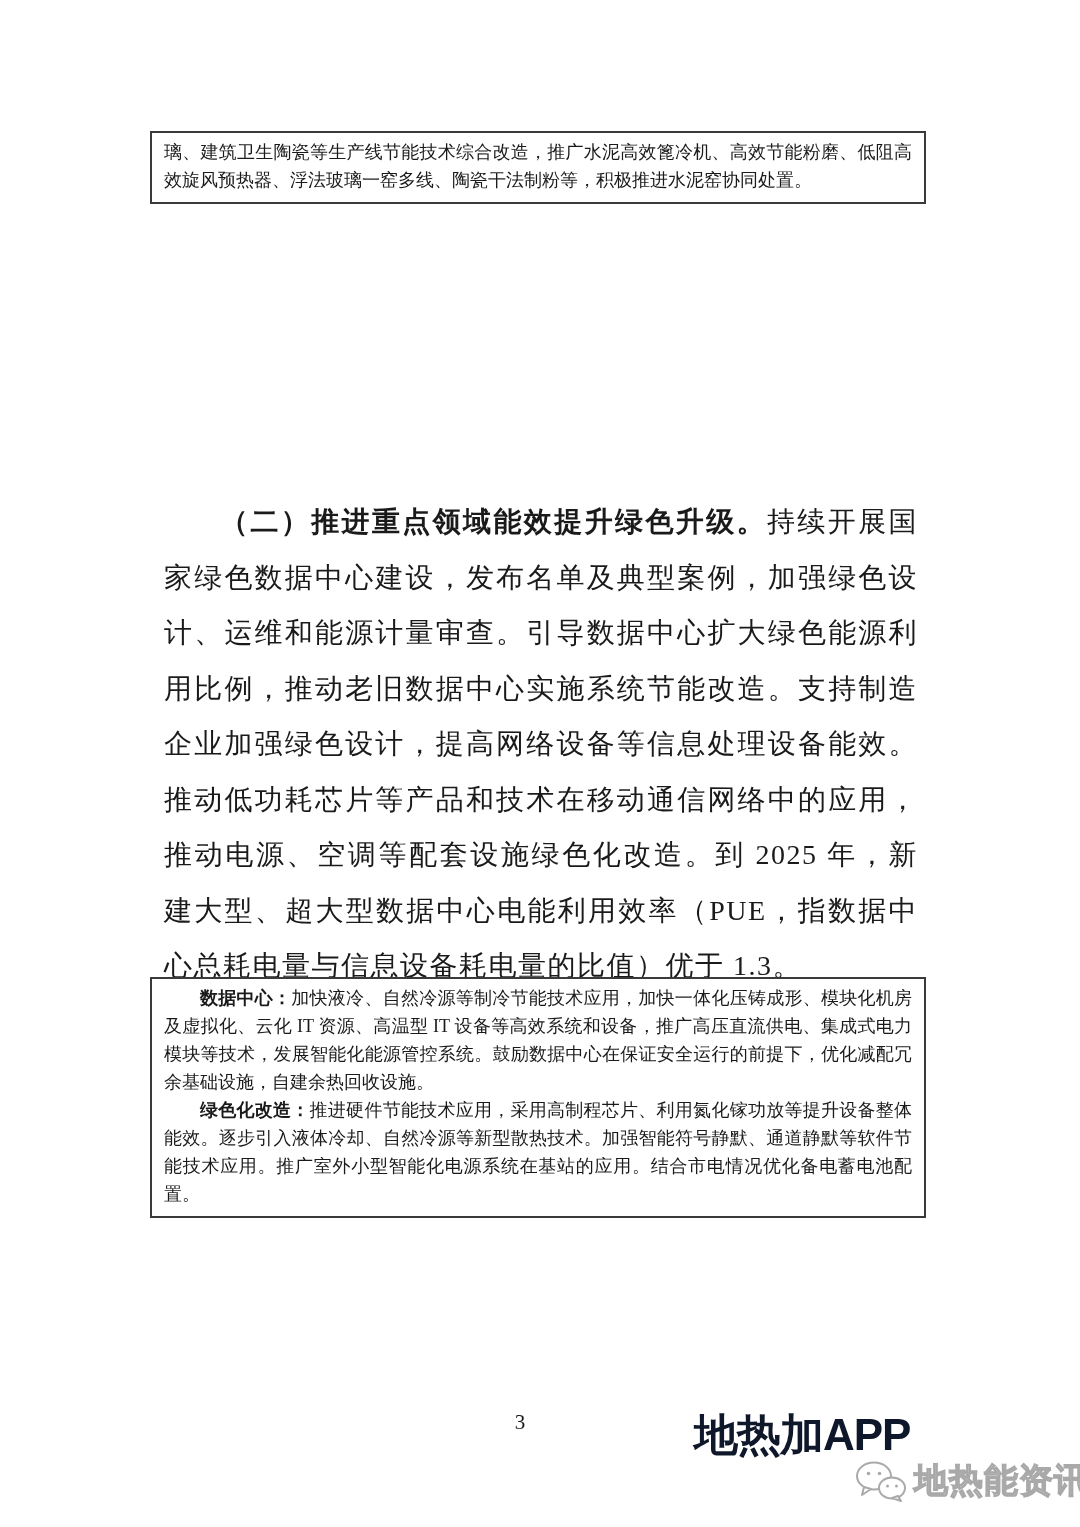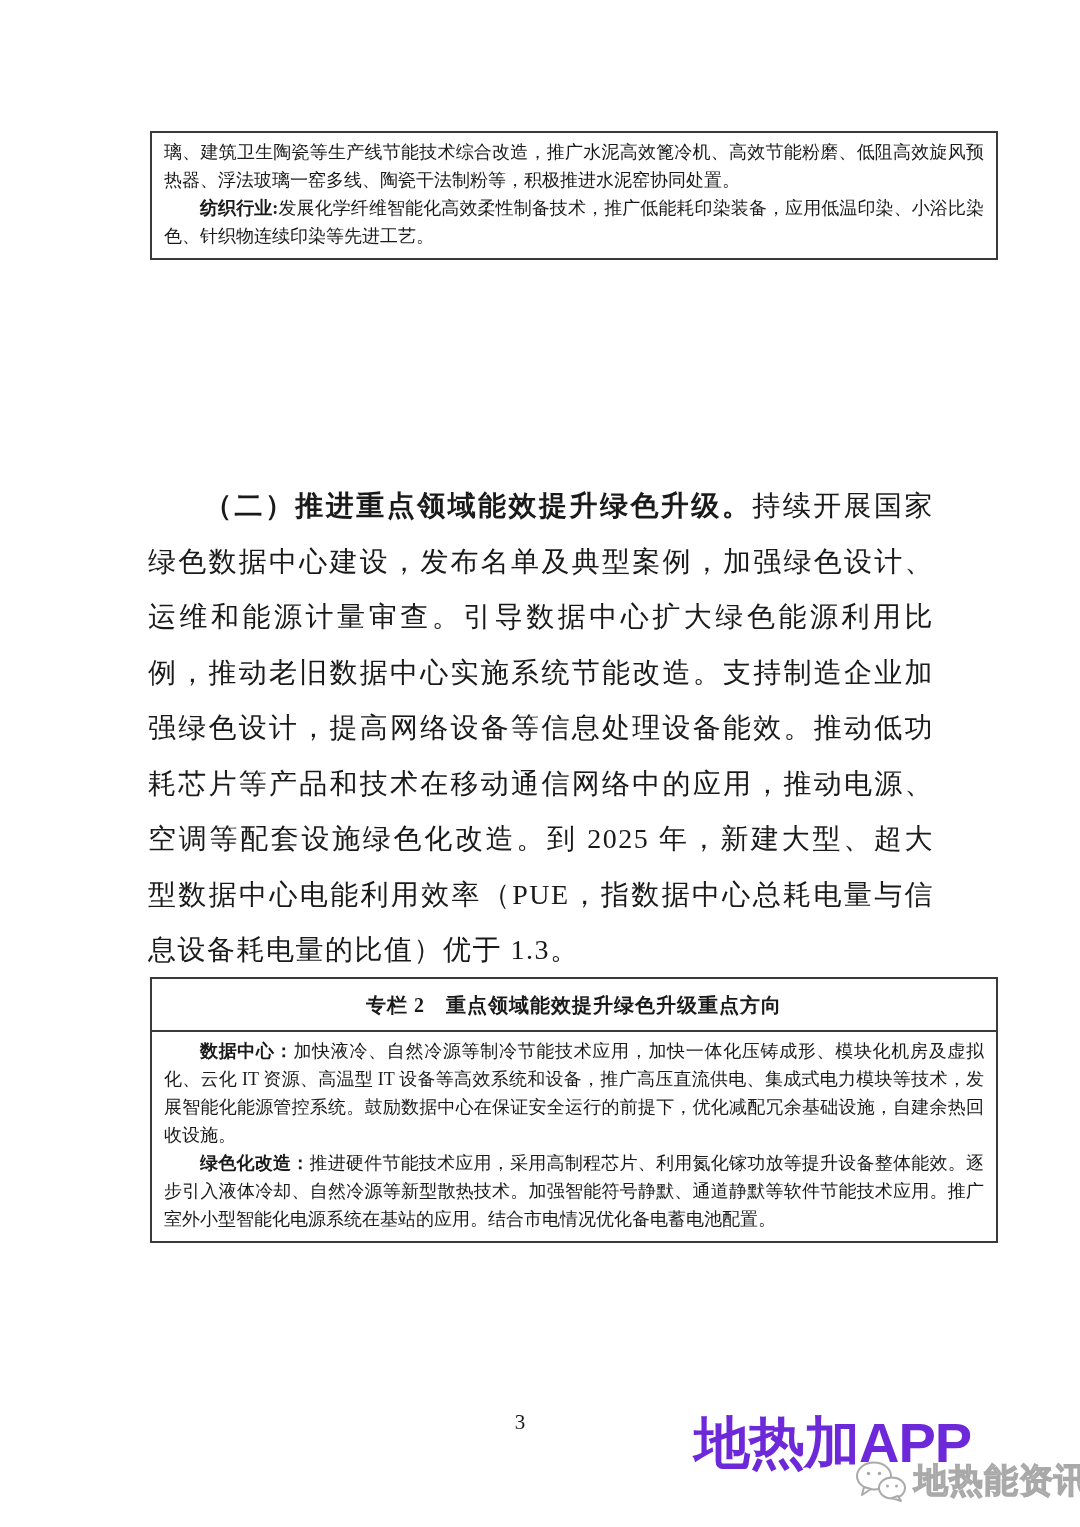--- a/index.html
+++ b/index.html
@@ -2,21 +2,21 @@
 <html><head>
 <meta charset="utf-8">
 <style>
   html,body{margin:0;padding:0;}
   body{
     width:1080px;height:1527px;position:relative;background:#ffffff;
     font-family:"Liberation Serif","DejaVu Serif",serif;
     color:#1a1a1a;overflow:hidden;
   }
   .textbox{
-    position:absolute;left:150px;width:848px;box-sizing:border-box;
+    position:absolute;left:150px;width:776px;box-sizing:border-box;
     border:2px solid #3a3a3a;background:#fff;
   }
   .box1{top:131px;}
   .box2{top:977px;}
   .box-body{
     padding:5px 12px 8px 12px;
     font-size:18px;line-height:28px;text-align:justify;
   }
   .box-body p{margin:0;text-indent:2em;}
   .box-body p.no-indent{text-indent:0;}
@@ -24,59 +24,57 @@
   .box2-title{
     text-align:center;font-weight:bold;font-size:20px;
     padding:13px 0 11px 0;border-bottom:2px solid #3a3a3a;
     letter-spacing:1px;
   }
   .main-block{
     position:absolute;left:148px;top:478px;width:786px;
     font-size:28px;line-height:55.5px;text-align:justify;
     letter-spacing:1.5px;
   }
-  .main-block p{margin:0;text-indent:2em;}
+  .main-block p{margin:16px;text-indent:2em;}
   .main-block b{font-weight:bold;}
   .page-num{
     position:absolute;left:470px;top:1410px;width:100px;
     text-align:center;font-size:21px;color:#1a1a1a;
   }
   .wm-app{
     position:absolute;left:694px;top:1406px;
     font-family:"Liberation Sans","DejaVu Sans",sans-serif;
-    font-weight:bold;font-size:56px;letter-spacing:-1px;
-    color:#6d28d9;white-space:nowrap;
+    font-weight:bold;font-size:44px;letter-spacing:-1px;
+    color:#0f172a;white-space:nowrap;
   }
   .wm-channel{
     position:absolute;left:854px;top:1458px;
     display:flex;align-items:center;gap:6px;white-space:nowrap;
   }
   .wm-channel-text{
     font-family:"Liberation Sans","DejaVu Sans",sans-serif;
     font-weight:bold;font-size:34px;color:#dcdcdc;
     -webkit-text-stroke:1.2px #a9a9a9;letter-spacing:1px;
   }
   .wechat-icon{display:block;}
 </style>
 </head>
 <body>
 
 <div class="textbox box1">
   <div class="box-body">
     <p class="no-indent"><span>璃、建筑卫生陶瓷等生产线节能技术综合改造，推广水泥高效篦冷机、高效节能粉磨、低阻高效旋风预热器、浮法玻璃一窑多线、陶瓷干法制粉等，积极推进水泥窑协同处置。</span></p>
-    <p><b>纺织行业:</b><span>发展化学纤维智能化高效柔性制备技术，推广低能耗印染装备，应用低温印染、小浴比染色、针织物连续印染等先进工艺。</span></p>
   </div>
 </div>
 
 <div class="main-block">
   <p><b>（二）推进重点领域能效提升绿色升级。</b><span>持续开展国家绿色数据中心建设，发布名单及典型案例，加强绿色设计、运维和能源计量审查。引导数据中心扩大绿色能源利用比例，推动老旧数据中心实施系统节能改造。支持制造企业加强绿色设计，提高网络设备等信息处理设备能效。推动低功耗芯片等产品和技术在移动通信网络中的应用，推动电源、空调等配套设施绿色化改造。到 2025 年，新建大型、超大型数据中心电能利用效率（PUE，指数据中心总耗电量与信息设备耗电量的比值）优于 1.3。</span></p>
 </div>
 
 <div class="textbox box2">
-  <div class="box2-title">专栏 2　重点领域能效提升绿色升级重点方向</div>
   <div class="box-body">
     <p><b>数据中心：</b><span>加快液冷、自然冷源等制冷节能技术应用，加快一体化压铸成形、模块化机房及虚拟化、云化 IT 资源、高温型 IT 设备等高效系统和设备，推广高压直流供电、集成式电力模块等技术，发展智能化能源管控系统。鼓励数据中心在保证安全运行的前提下，优化减配冗余基础设施，自建余热回收设施。</span></p>
     <p><b>绿色化改造：</b><span>推进硬件节能技术应用，采用高制程芯片、利用氮化镓功放等提升设备整体能效。逐步引入液体冷却、自然冷源等新型散热技术。加强智能符号静默、通道静默等软件节能技术应用。推广室外小型智能化电源系统在基站的应用。结合市电情况优化备电蓄电池配置。</span></p>
   </div>
 </div>
 
 <div class="page-num">3</div>
 
 <div class="wm-app">地热加APP</div>
 

